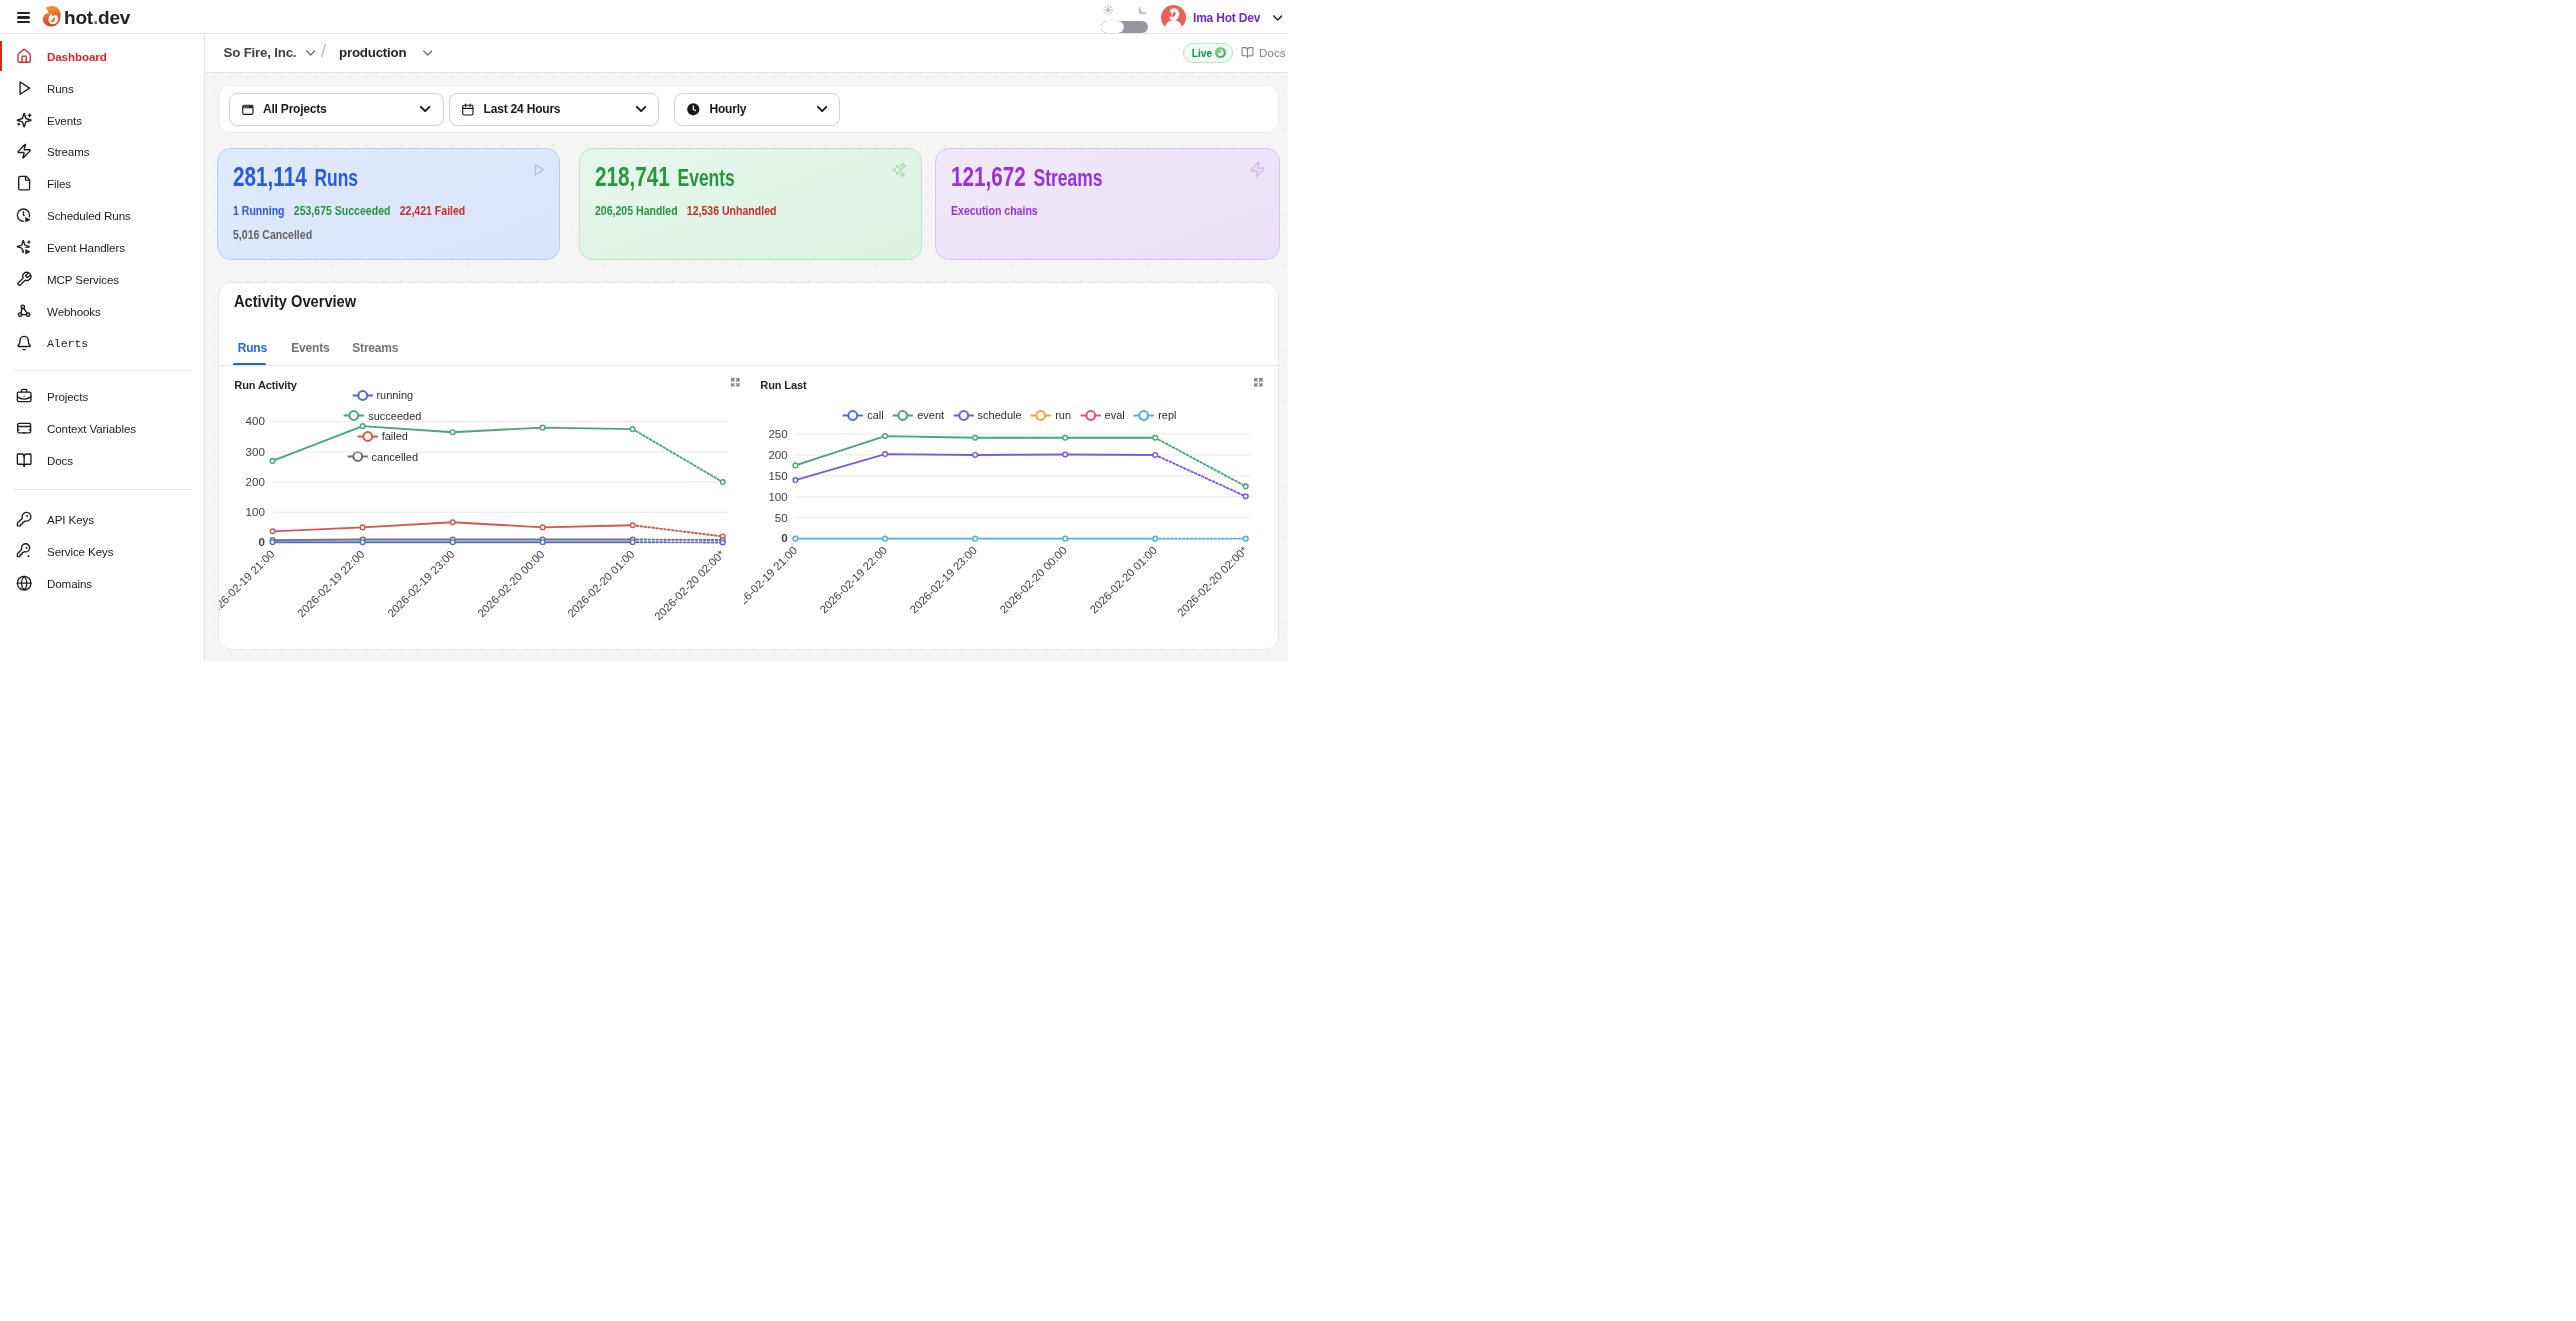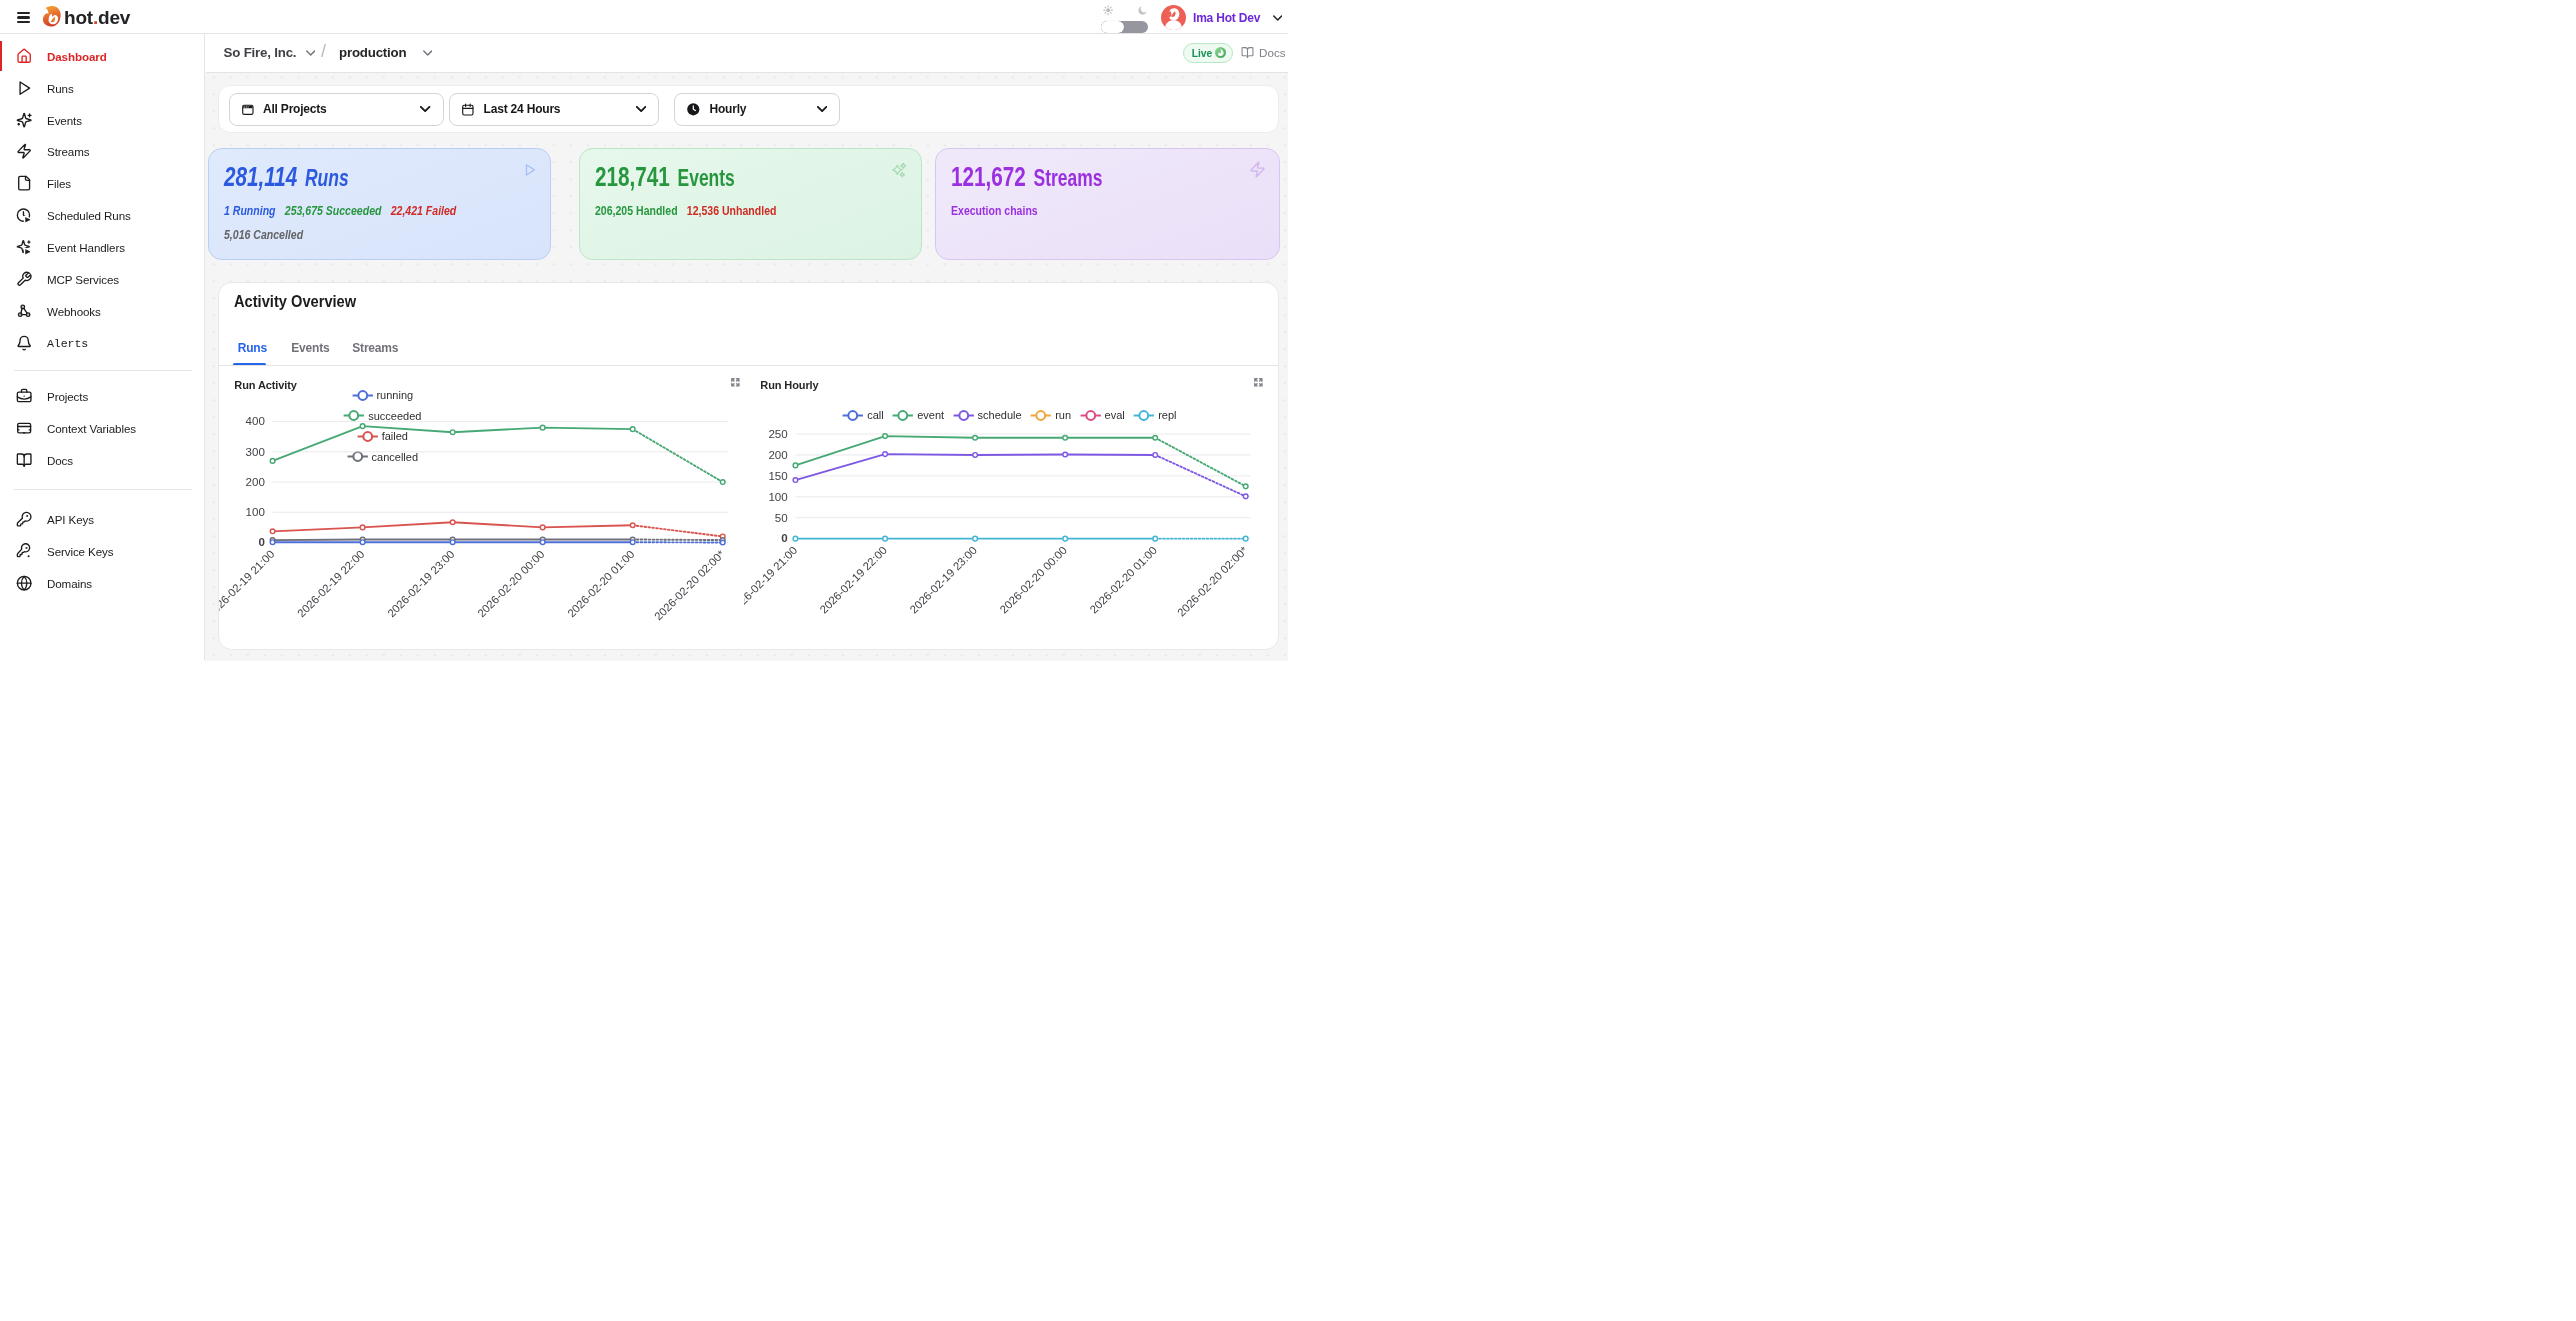--- a/index.html
+++ b/index.html
@@ -47,21 +47,21 @@
 .fbtn .t{margin-left:8.6px;font-size:12px;font-weight:700;color:#18181b;letter-spacing:-0.2px;}
 .fbtn .chev{position:absolute;right:12px;}
 
 .card{position:absolute;top:75px;width:343px;height:112px;border-radius:13.7px;}
 .card .big{position:absolute;left:15px;top:12px;white-space:nowrap;transform:scaleX(.74);transform-origin:0 0;}
 .card .num{font-size:28px;font-weight:800;}
 .card .unit{font-size:23.6px;font-weight:800;}
 .card .r1{position:absolute;left:15px;top:54px;font-size:13.7px;font-weight:700;white-space:nowrap;transform:scaleX(.77);transform-origin:0 0;}
 .card .r2{position:absolute;left:15px;top:78px;font-size:13.7px;font-weight:700;white-space:nowrap;transform:scaleX(.77);transform-origin:0 0;}
 .card .cicon{position:absolute;right:12px;top:12px;}
-.card1{left:3px;background:linear-gradient(160deg,#e0eafd 0%,#d8e4fb 100%);border:0.9px solid #b9cef4;font-style:italic;}
+.card1{left:12px;background:linear-gradient(160deg,#e0eafd 0%,#d8e4fb 100%);border:0.9px solid #b9cef4;}
 .card2{left:374px;background:linear-gradient(160deg,#e6f8eb 0%,#dcf3e4 100%);border:0.9px solid #bce5c8;}
 .card3{left:730px;width:345px;background:linear-gradient(160deg,#f0e9fa 0%,#eadff8 100%);border:0.9px solid #d8c5f0;}
 .blue{color:#2b59e0;}
 .green{color:#27963f;}
 .red{color:#cf2b24;}
 .grey{color:#636366;}
 .purple{color:#9b30e0;}
 
 .activity{position:absolute;left:13.3px;top:209px;width:1061px;height:368px;background:#fff;border:0.9px solid #e8e8ea;border-radius:13.7px;overflow:hidden;}
 .activity h2{position:absolute;left:15px;top:9.4px;font-size:16.3px;font-weight:800;color:#1c1c1f;transform:scaleX(.9);transform-origin:0 0;white-space:nowrap;}
@@ -426,21 +426,21 @@
 <circle cx="482.5" cy="147.15" r="2.7" fill="#fff" stroke="#4f6fd8" stroke-width="1.7"></circle>
 <circle cx="587.5" cy="147.5" r="2.7" fill="#fff" stroke="#4f6fd8" stroke-width="1.7"></circle>
 <text x="65.5" y="162" text-anchor="end" font-size="13.2" fill="#3f3f46" transform="rotate(-45 65.5 162)">2026-02-19 21:00</text>
 <text x="170.5" y="162" text-anchor="end" font-size="13.2" fill="#3f3f46" transform="rotate(-45 170.5 162)">2026-02-19 22:00</text>
 <text x="275.5" y="162" text-anchor="end" font-size="13.2" fill="#3f3f46" transform="rotate(-45 275.5 162)">2026-02-19 23:00</text>
 <text x="380.5" y="162" text-anchor="end" font-size="13.2" fill="#3f3f46" transform="rotate(-45 380.5 162)">2026-02-20 00:00</text>
 <text x="485.5" y="162" text-anchor="end" font-size="13.2" fill="#3f3f46" transform="rotate(-45 485.5 162)">2026-02-20 01:00</text>
 <text x="590.5" y="162" text-anchor="end" font-size="13.2" fill="#3f3f46" transform="rotate(-45 590.5 162)">2026-02-20 02:00*</text>
       </svg>
 
-    <span class="ctitle" style="left:541px;">Run Hourly</span>
+    <span class="ctitle" style="left:541px;">Run Last</span>
     <svg class="expand" style="left:1034px;" width="10.7" height="10.7" viewBox="0 0 18 18" fill="none" stroke="#83838c" stroke-width="2.4" stroke-linecap="round" stroke-linejoin="round">
         <path d="M3 7V3h4M15 7V3h-4M3 11v4h4M15 11v4h-4M3.2 3.2l3.6 3.6M14.8 3.2l-3.6 3.6M3.2 14.8l3.6-3.6M14.8 14.8l-3.6-3.6"></path>
       </svg>
     <div class="legend" style="left:623px;top:126px;">
       <span class="li"><svg width="21.5" height="11" viewBox="0 0 25 13">
             <path d="M0.5 6.5h7M17.5 6.5h7" stroke="#4f6fd8" stroke-width="2.4"></path>
             <circle cx="12.5" cy="6.5" r="5.2" fill="#fff" stroke="#4f6fd8" stroke-width="2.4"></circle>
           </svg>call</span>
       <span class="li"><svg width="21.5" height="11" viewBox="0 0 25 13">
             <path d="M0.5 6.5h7M17.5 6.5h7" stroke="#46a974" stroke-width="2.4"></path>

